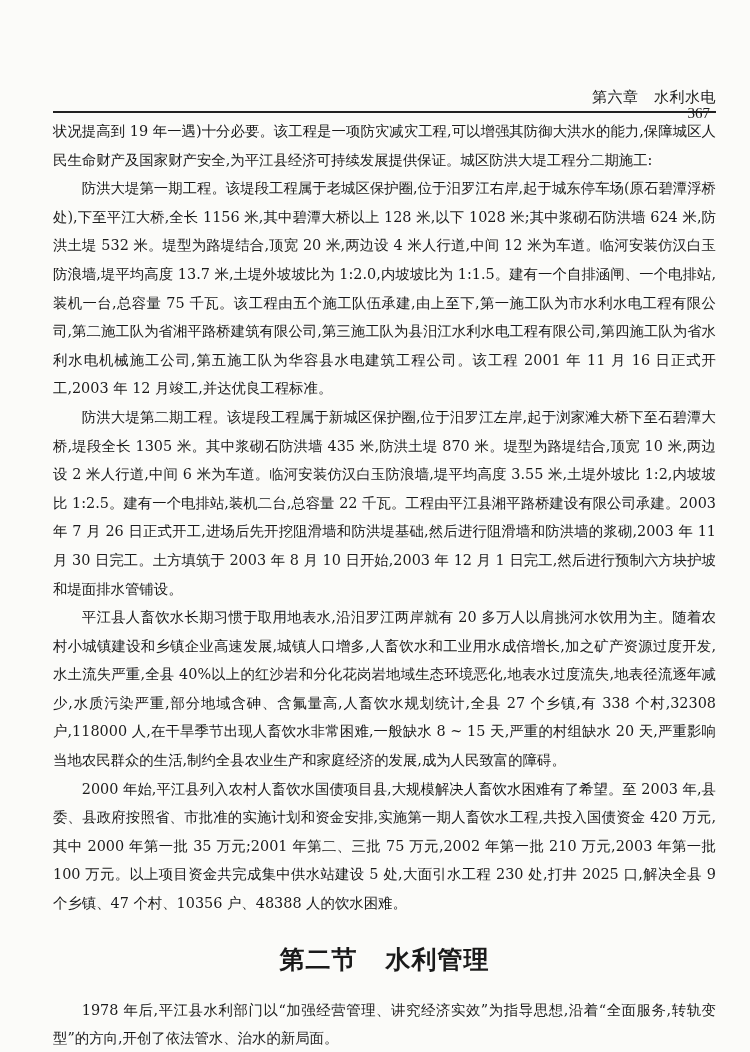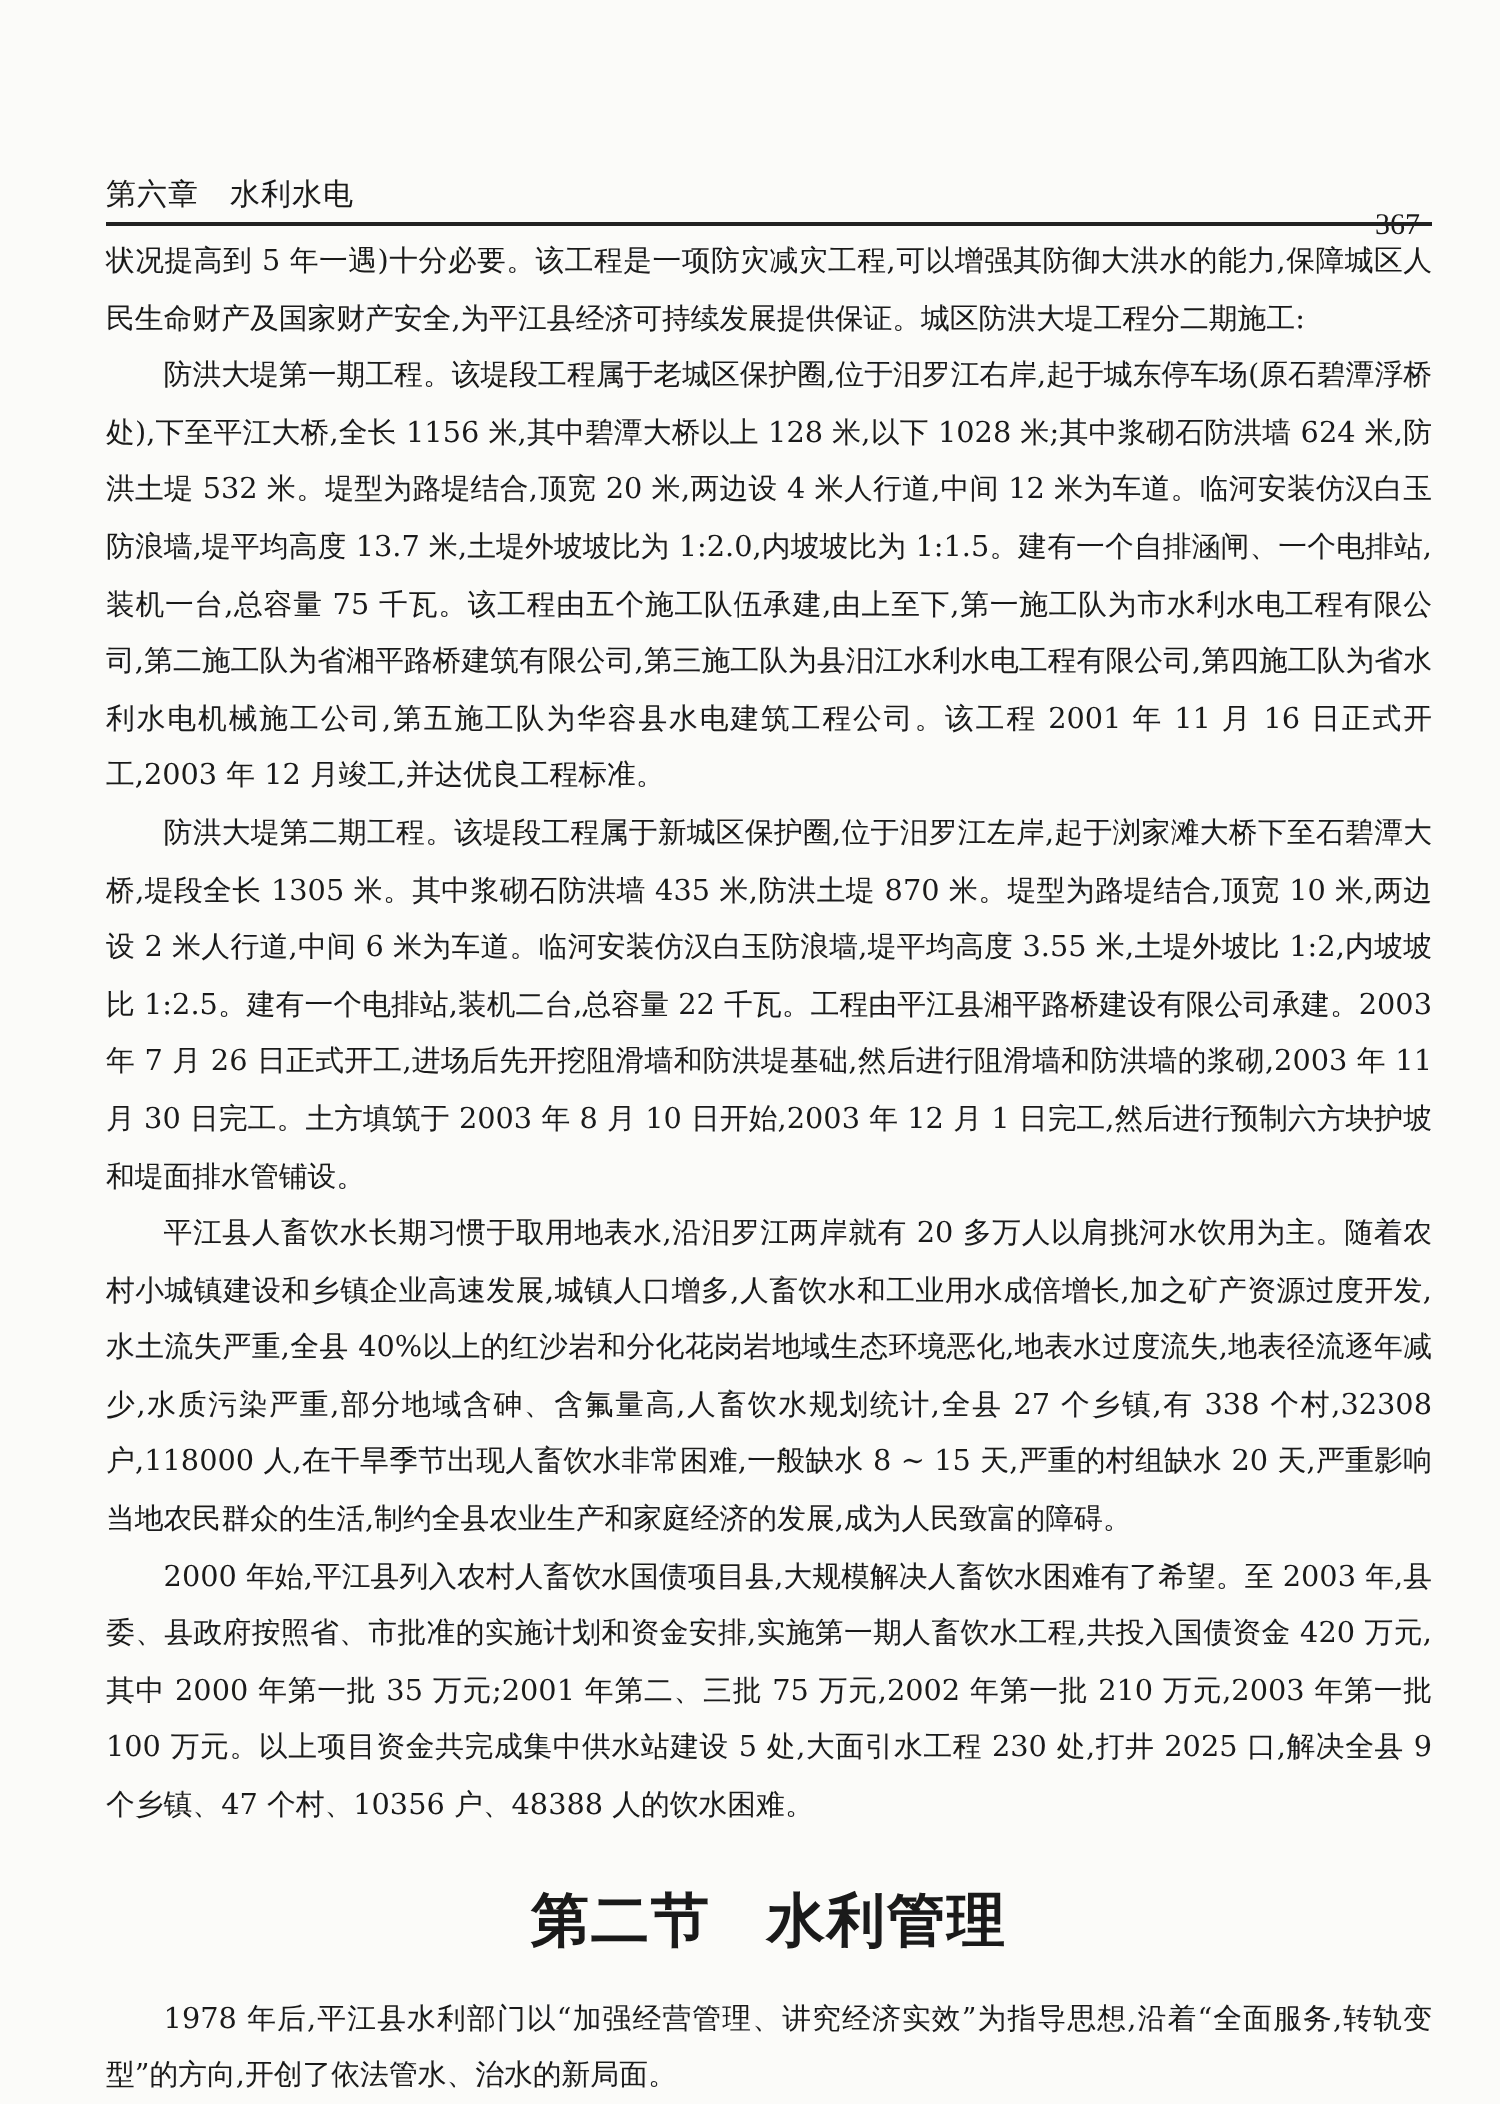--- a/index.html
+++ b/index.html
@@ -9,56 +9,56 @@
     font-family: "DejaVu Serif", "Liberation Serif", serif;
     color: #1a1a1a;
     position: relative;
   }
   .page { position: absolute; left: 53px; top: 0; width: 663px; }
   .running-head {
     position: absolute; top: 86px; left: 0; width: 663px; height: 22px;
     font-size: 15px; line-height: 22px;
   }
   .running-head .chapter {
-    position: absolute; left: 0; width: 663px; text-align: left; letter-spacing: 0.5px;
+    position: absolute; left: 0; width: 663px; text-align: right; letter-spacing: 0.5px;
   }
   .running-head .pageno {
     position: absolute; right: 6px; top: 16px; font-family: "Liberation Serif", serif; font-size: 15px;
   }
   .head-rule {
     position: absolute; top: 111px; left: 0; width: 663px; height: 0;
     border-top: 2px solid #222;
   }
   .body-text {
     position: absolute; top: 117px; left: 0; width: 663px;
     font-size: 14.4px; line-height: 28.6px;
     text-align: justify; text-justify: inter-character;
   }
   .body-text p { margin: 0; }
   .indent { text-indent: 2em; }
   .subhead { font-family: "DejaVu Sans", "Liberation Sans", sans-serif; font-weight: bold; font-size: 14px; text-indent: 2em; }
   .section-title {
     font-family: "DejaVu Sans", "Liberation Sans", sans-serif;
-    font-weight: bold; font-size: 29px; text-align: center;
+    font-weight: bold; font-size: 25px; text-align: center;
     margin: 22px 0 16px 0 !important; letter-spacing: 1px; line-height: 40px;
   }
   .section-title .gap { display: inline-block; width: 28px; }
 </style>
 </head>
 <body>
 
 <div class="page">
   <div class="running-head">
     <span class="chapter">第六章　水利水电</span>
     <span class="pageno">367</span>
   </div>
   <div class="head-rule"></div>
 
   <div class="body-text">
-    <p>状况提高到 5 年一遇)十分必要。该工程是一项防灾减灾工程,可以增强其防御大洪水的能力,保障城区人民生命财产及国家财产安全,为平江县经济可持续发展提供保证。城区防洪大堤工程分二期施工:</p>
+    <p>状况提高到 19 年一遇)十分必要。该工程是一项防灾减灾工程,可以增强其防御大洪水的能力,保障城区人民生命财产及国家财产安全,为平江县经济可持续发展提供保证。城区防洪大堤工程分二期施工:</p>
     <p class="indent">防洪大堤第一期工程。该堤段工程属于老城区保护圈,位于汨罗江右岸,起于城东停车场(原石碧潭浮桥处),下至平江大桥,全长 1156 米,其中碧潭大桥以上 128 米,以下 1028 米;其中浆砌石防洪墙 624 米,防洪土堤 532 米。堤型为路堤结合,顶宽 20 米,两边设 4 米人行道,中间 12 米为车道。临河安装仿汉白玉防浪墙,堤平均高度 13.7 米,土堤外坡坡比为 1:2.0,内坡坡比为 1:1.5。建有一个自排涵闸、一个电排站,装机一台,总容量 75 千瓦。该工程由五个施工队伍承建,由上至下,第一施工队为市水利水电工程有限公司,第二施工队为省湘平路桥建筑有限公司,第三施工队为县汨江水利水电工程有限公司,第四施工队为省水利水电机械施工公司,第五施工队为华容县水电建筑工程公司。该工程 2001 年 11 月 16 日正式开工,2003 年 12 月竣工,并达优良工程标准。</p>
     <p class="indent">防洪大堤第二期工程。该堤段工程属于新城区保护圈,位于汨罗江左岸,起于浏家滩大桥下至石碧潭大桥,堤段全长 1305 米。其中浆砌石防洪墙 435 米,防洪土堤 870 米。堤型为路堤结合,顶宽 10 米,两边设 2 米人行道,中间 6 米为车道。临河安装仿汉白玉防浪墙,堤平均高度 3.55 米,土堤外坡比 1:2,内坡坡比 1:2.5。建有一个电排站,装机二台,总容量 22 千瓦。工程由平江县湘平路桥建设有限公司承建。2003 年 7 月 26 日正式开工,进场后先开挖阻滑墙和防洪堤基础,然后进行阻滑墙和防洪墙的浆砌,2003 年 11 月 30 日完工。土方填筑于 2003 年 8 月 10 日开始,2003 年 12 月 1 日完工,然后进行预制六方块护坡和堤面排水管铺设。</p>
     <p class="indent">平江县人畜饮水长期习惯于取用地表水,沿汨罗江两岸就有 20 多万人以肩挑河水饮用为主。随着农村小城镇建设和乡镇企业高速发展,城镇人口增多,人畜饮水和工业用水成倍增长,加之矿产资源过度开发,水土流失严重,全县 40%以上的红沙岩和分化花岗岩地域生态环境恶化,地表水过度流失,地表径流逐年减少,水质污染严重,部分地域含砷、含氟量高,人畜饮水规划统计,全县 27 个乡镇,有 338 个村,32308 户,118000 人,在干旱季节出现人畜饮水非常困难,一般缺水 8 ~ 15 天,严重的村组缺水 20 天,严重影响当地农民群众的生活,制约全县农业生产和家庭经济的发展,成为人民致富的障碍。</p>
     <p class="indent">2000 年始,平江县列入农村人畜饮水国债项目县,大规模解决人畜饮水困难有了希望。至 2003 年,县委、县政府按照省、市批准的实施计划和资金安排,实施第一期人畜饮水工程,共投入国债资金 420 万元,其中 2000 年第一批 35 万元;2001 年第二、三批 75 万元,2002 年第一批 210 万元,2003 年第一批 100 万元。以上项目资金共完成集中供水站建设 5 处,大面引水工程 230 处,打井 2025 口,解决全县 9 个乡镇、47 个村、10356 户、48388 人的饮水困难。</p>
     <p class="section-title"><span>第二节</span><span class="gap"></span><span>水利管理</span></p>
     <p class="indent">1978 年后,平江县水利部门以“加强经营管理、讲究经济实效”为指导思想,沿着“全面服务,转轨变型”的方向,开创了依法管水、治水的新局面。</p>
 
   </div>
 </div>
 

